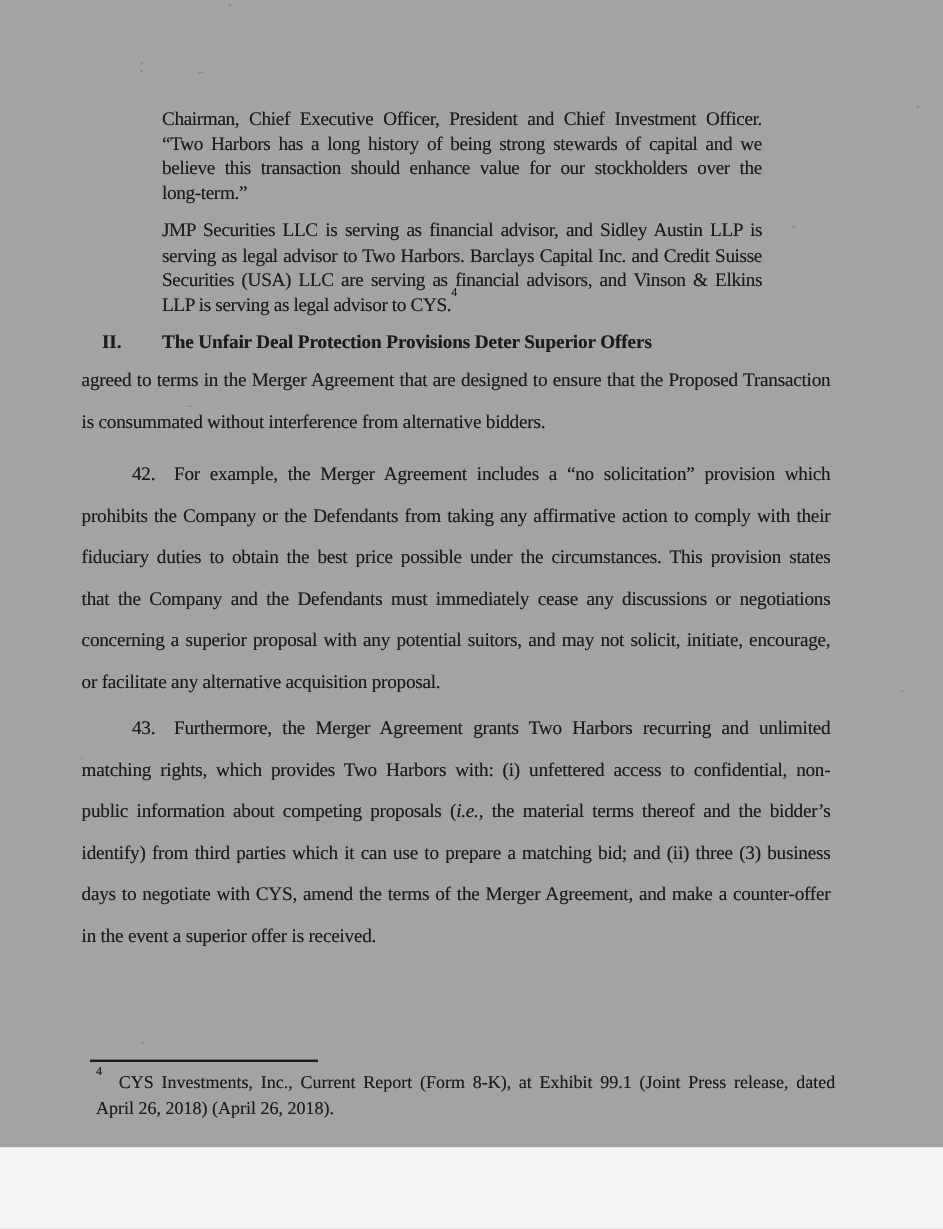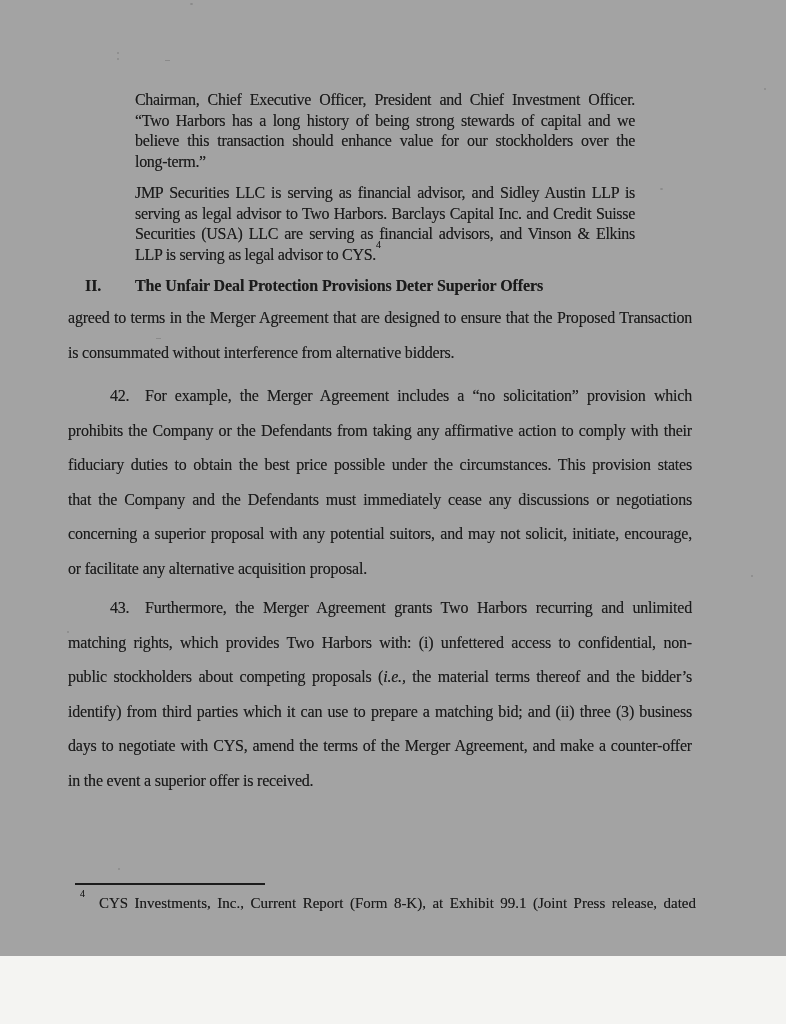--- a/index.html
+++ b/index.html
@@ -131,32 +131,33 @@
       <div class="pline line j">prohibits the Company or the Defendants from taking any affirmative action to comply with their</div>
       <div class="pline line j">fiduciary duties to obtain the best price possible under the circumstances.  This provision states</div>
       <div class="pline line j">that the Company and the Defendants must immediately cease any discussions or negotiations</div>
       <div class="pline line j">concerning a superior proposal with any potential suitors, and may not solicit, initiate, encourage,</div>
       <div class="pline line">or facilitate any alternative acquisition proposal.</div>
     </div>
 
     <div class="para p43">
       <div class="pline first line j"><span class="pnum">43.</span><span>Furthermore, the Merger Agreement grants Two Harbors recurring and unlimited</span></div>
       <div class="pline line j">matching rights, which provides Two Harbors with: (i) unfettered access to confidential, non-</div>
-      <div class="pline line j"><span>public stockholders about competing proposals (</span><em class="latin">i.e.,</em><span> the material terms thereof and the bidder’s</span></div>
+      <div class="pline line j"><span>public information about competing proposals (</span><em class="latin">i.e.,</em><span> the material terms thereof and the bidder’s</span></div>
       <div class="pline line j">identify) from third parties which it can use to prepare a matching bid; and (ii) three (3) business</div>
       <div class="pline line j">days to negotiate with CYS, amend the terms of the Merger Agreement, and make a counter-offer</div>
       <div class="pline line">in the event a superior offer is received.</div>
     </div>
 
   </div>
 
   <div class="fn-rule"></div>
 
   <div class="footnote">
     <div class="line j"><sup class="fn-marker">4</sup><span>CYS Investments, Inc., Current Report (Form 8-K), at Exhibit 99.1 (Joint Press release, dated</span></div>
+    <div class="line">April 26, 2018) (April 26, 2018).</div>
   </div>
 
   <div class="page-number">16</div>
 
   <div class="speck" style="left:190px;top:3px;width:3px;height:2px;"></div>
   <div class="speck" style="left:117px;top:52px;width:2px;height:2px;"></div>
   <div class="speck" style="left:117px;top:58px;width:2px;height:2px;"></div>
   <div class="speck" style="left:165px;top:60px;width:5px;height:1px;border-radius:0;"></div>
   <div class="speck" style="left:660px;top:188px;width:3px;height:2px;"></div>
   <div class="speck" style="left:764px;top:88px;width:2px;height:2px;"></div>

